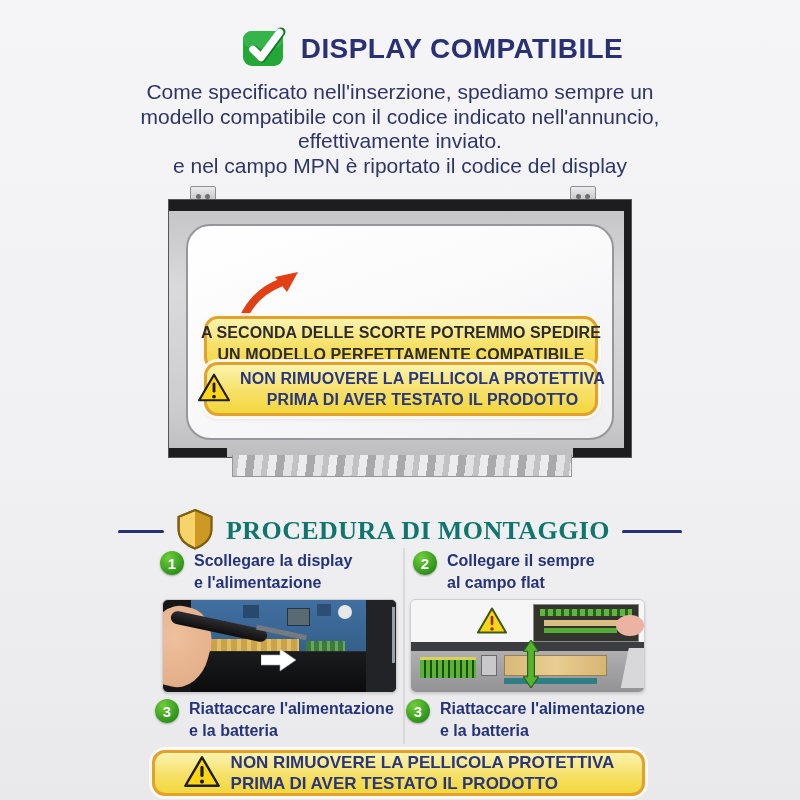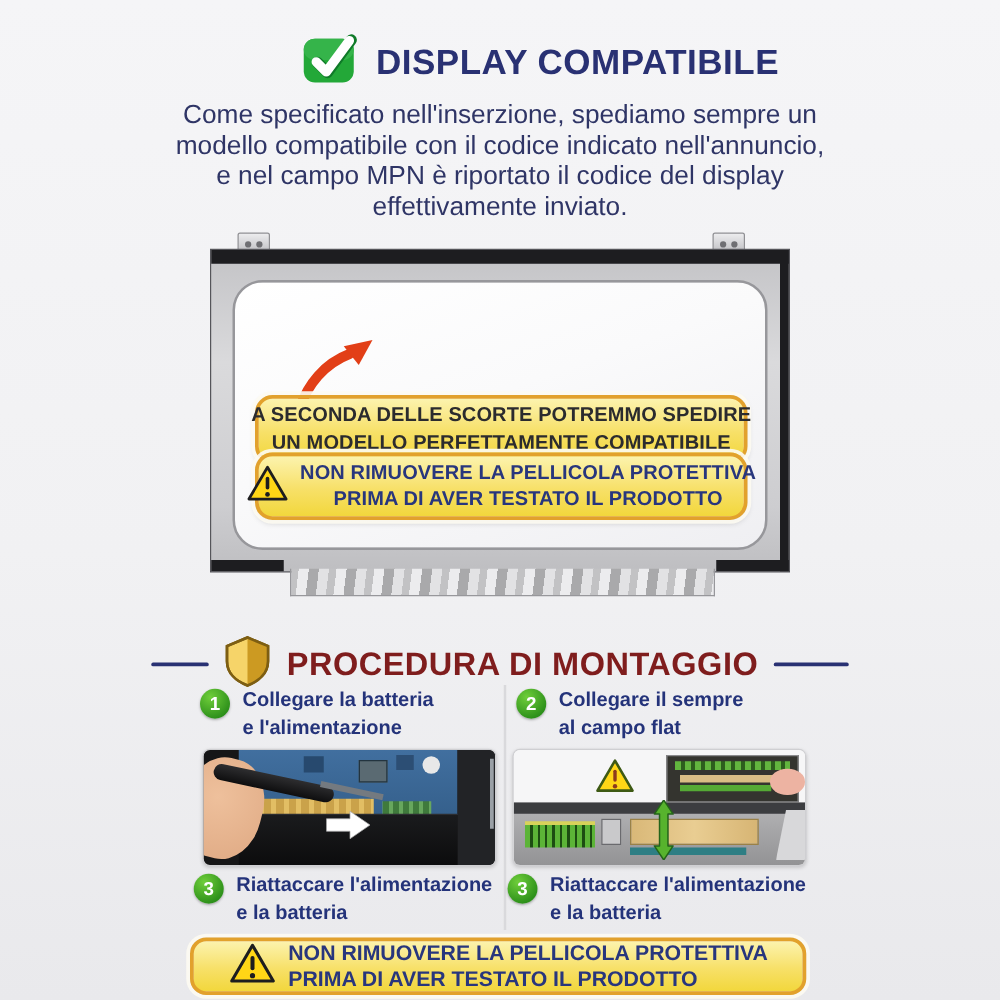--- a/index.html
+++ b/index.html
@@ -40,21 +40,21 @@
   .note .txt{text-align:center;font-weight:bold;font-size:16px;line-height:1.32;letter-spacing:.1px;}
   .note1{top:316px;height:55px;}
   .note1 .txt{color:#2b2b2e;}
   .note2{top:362px;height:54px;gap:9px;}
   .note2 .txt{color:#28367d;}
 
   
   .proc{top:508px;left:0;width:100%;display:flex;align-items:center;justify-content:center;gap:12px;}
   .rule{height:3px;background:#293173;border-radius:2px;}
   .ruleL{width:46px;} .ruleR{width:60px;}
-  .proc-title{font-size:26px;font-weight:bold;color:#7f1d1d;letter-spacing:.4px;}
+  .proc-title{font-size:26px;font-weight:bold;color:#0f766e;letter-spacing:.4px;font-family:Liberation Serif, serif;}
 
   
   .step{display:flex;gap:10px;align-items:flex-start;}
   .stepnum{flex:none;width:24px;height:24px;border-radius:50%;margin-top:1px;
            background:radial-gradient(circle at 35% 28%,#6fce3a,#2c8f1a 75%);
            color:#fff;font-weight:bold;font-size:15px;display:flex;align-items:center;justify-content:center;
            box-shadow:0 1px 2px rgba(0,0,0,.3);}
   .steptxt{font-size:16px;font-weight:bold;color:#24337a;line-height:1.35;}
   .step1{left:160px;top:550px;} .step2{left:413px;top:550px;}
   .step3a{left:155px;top:698px;} .step3b{left:406px;top:698px;}
@@ -122,22 +122,22 @@
         <path d="M13 24 L21 32 L40 6" fill="none" stroke="#0f7a28" stroke-width="9" stroke-linecap="round" stroke-linejoin="round"></path>
         <path d="M12 23.5 L20 31.5 L38.5 6.5" fill="none" stroke="#ffffff" stroke-width="7.5" stroke-linecap="round" stroke-linejoin="round"></path>
       </svg>
     </span>
     <span class="hdr-title">DISPLAY COMPATIBILE</span>
   </div>
 
   <div class="abs intro">
     <div>Come specificato nell'inserzione, spediamo sempre un</div>
     <div>modello compatibile con il codice indicato nell'annuncio,</div>
+    <div>effettivamente inviato.</div>
     <div>e nel campo MPN è riportato il codice del display</div>
-    <div>effettivamente inviato.</div>
   </div>
 
   <div class="abs panel">
     <div class="bracket" style="left:22px;"><i></i><i></i></div>
     <div class="bracket" style="left:402px;"><i></i><i></i></div>
     <div class="pbody">
       <div class="topstrip"></div>
       <div class="rightstrip"></div>
       <div class="cornerL"></div>
       <div class="cornerR"></div>
@@ -185,21 +185,21 @@
     </span>
     <span class="proc-title">PROCEDURA DI MONTAGGIO</span>
     <span class="rule ruleR"></span>
   </div>
 
   <div class="abs coldiv"></div>
 
   <div class="abs step step1">
     <span class="stepnum">1</span>
     <span class="steptxt">
-      <div class="nowrap">Collegare la batteria</div>
+      <div class="nowrap">Scollegare la display</div>
       <div class="nowrap">e l'alimentazione</div>
     </span>
   </div>
 
   <div class="abs step step2">
     <span class="stepnum">2</span>
     <span class="steptxt">
       <div class="nowrap">Collegare il sempre</div>
       <div class="nowrap">al campo flat</div>
     </span>

